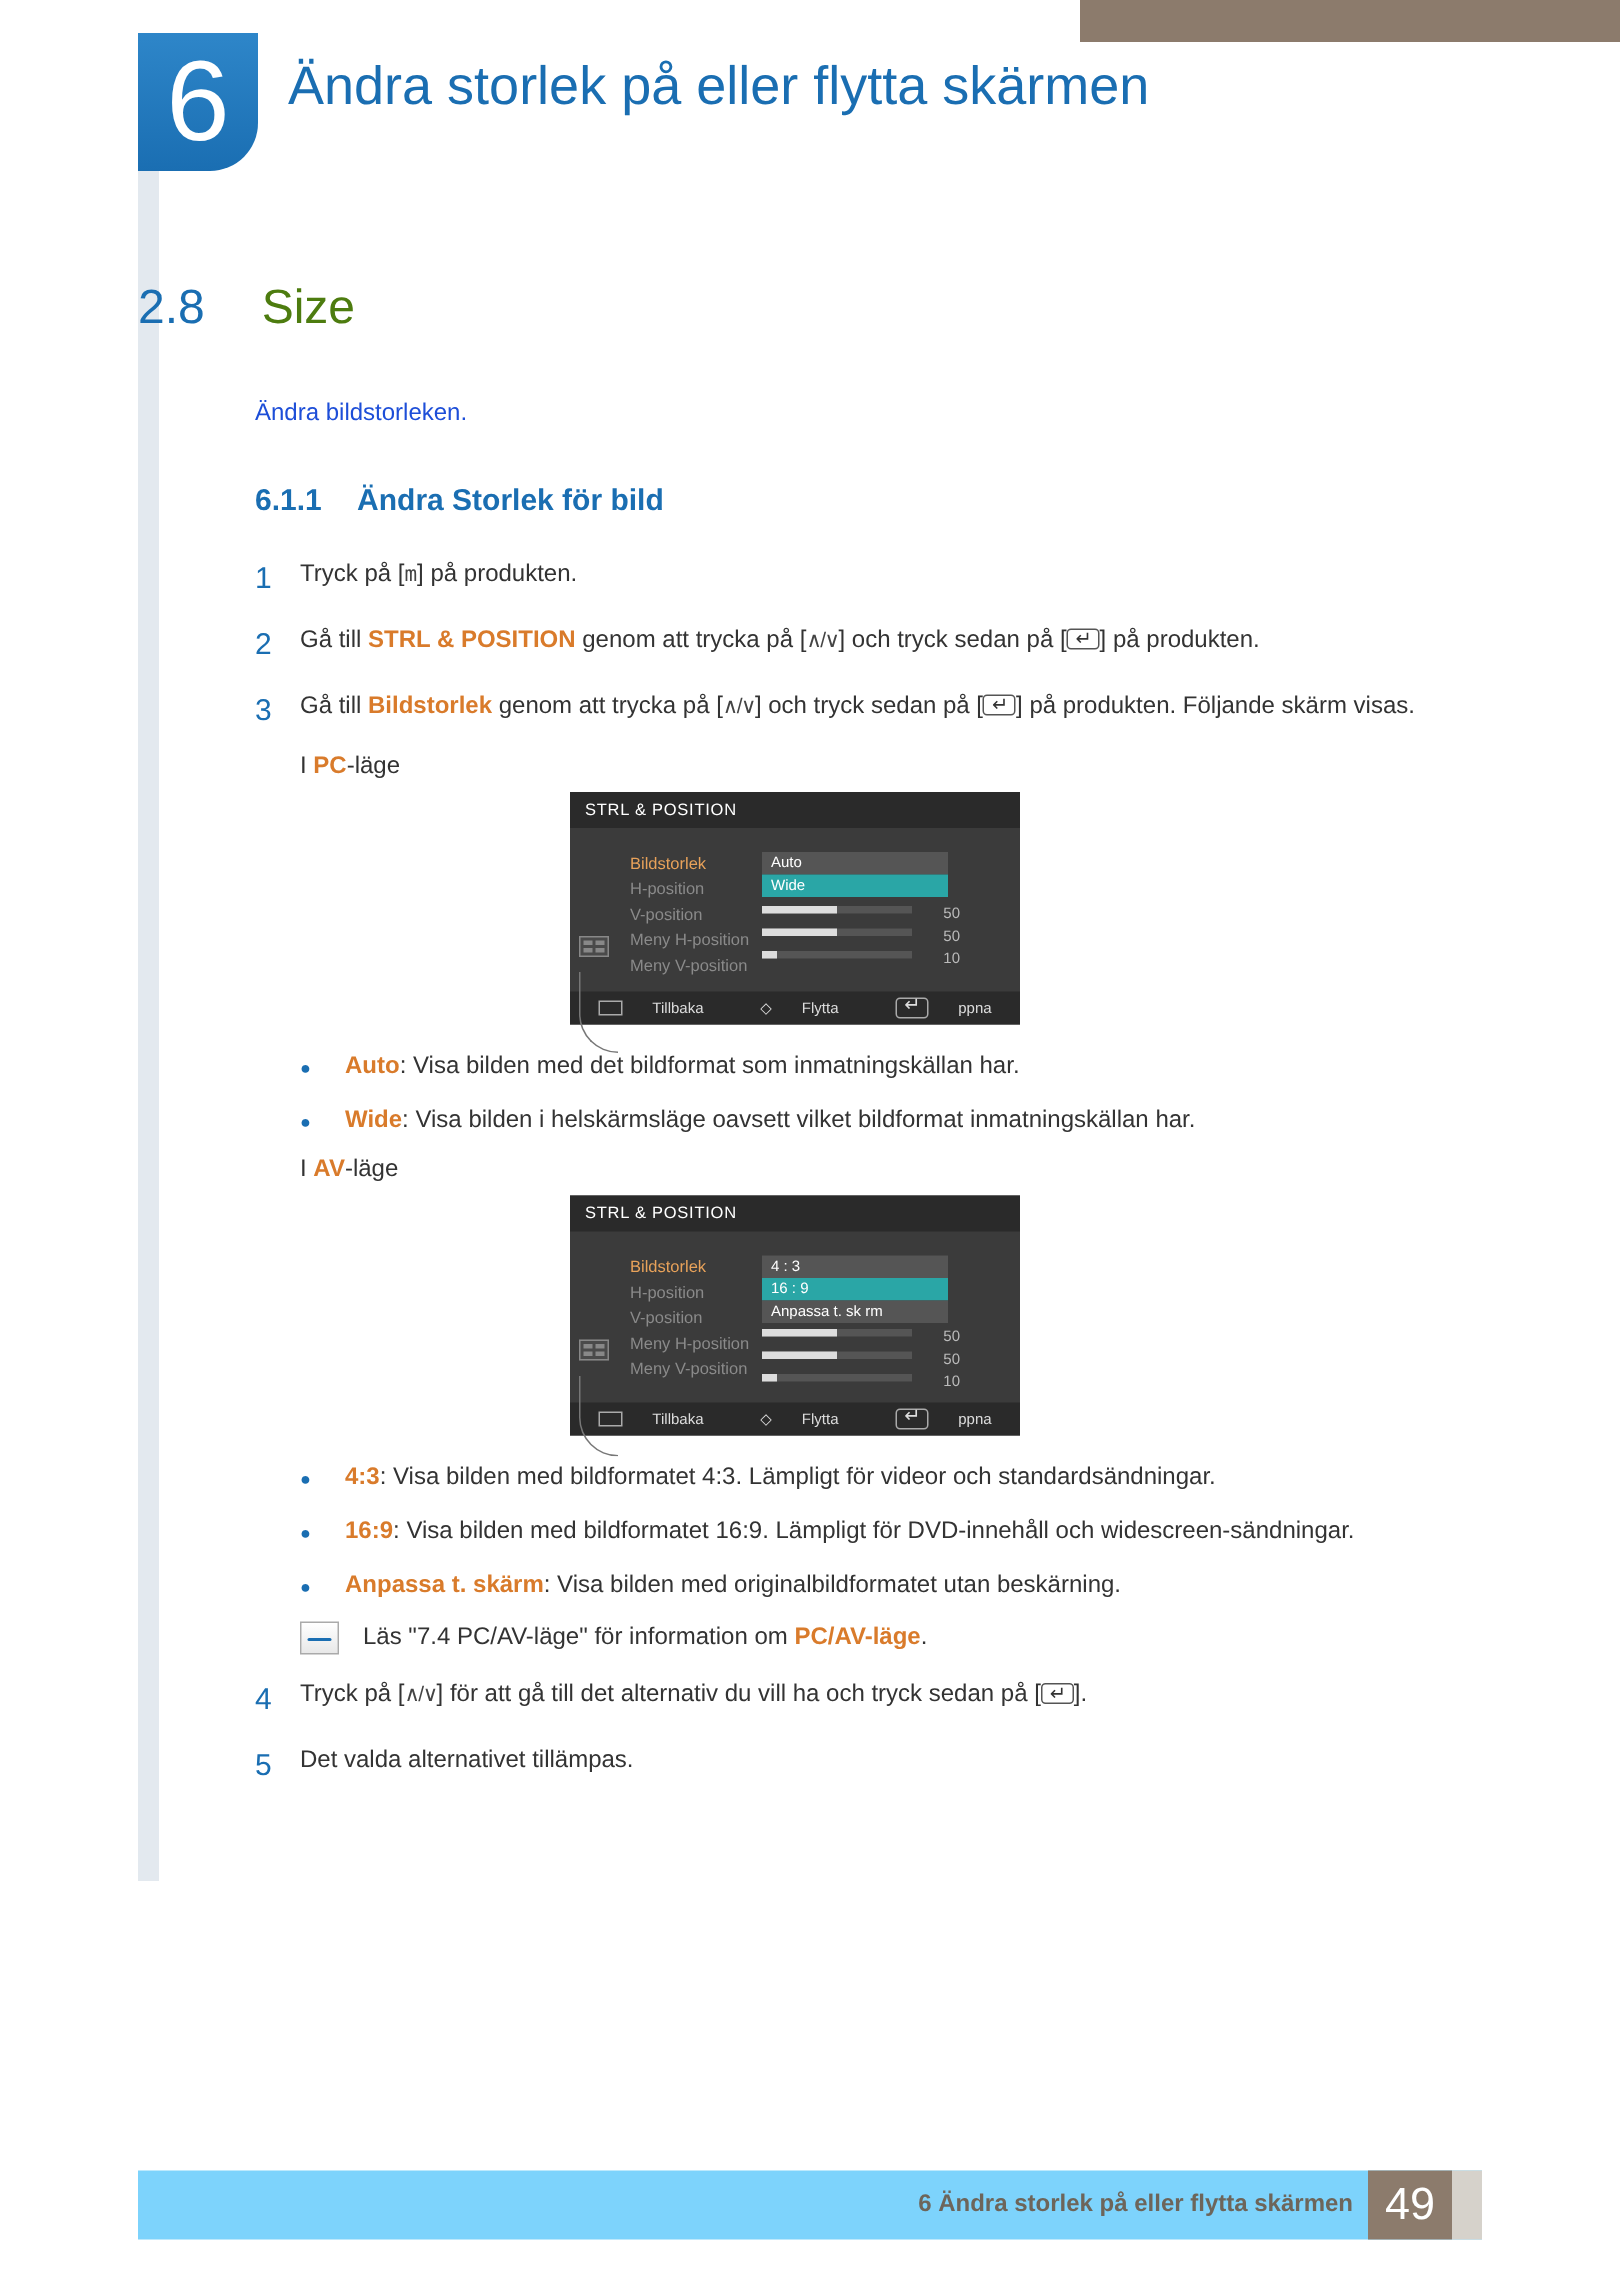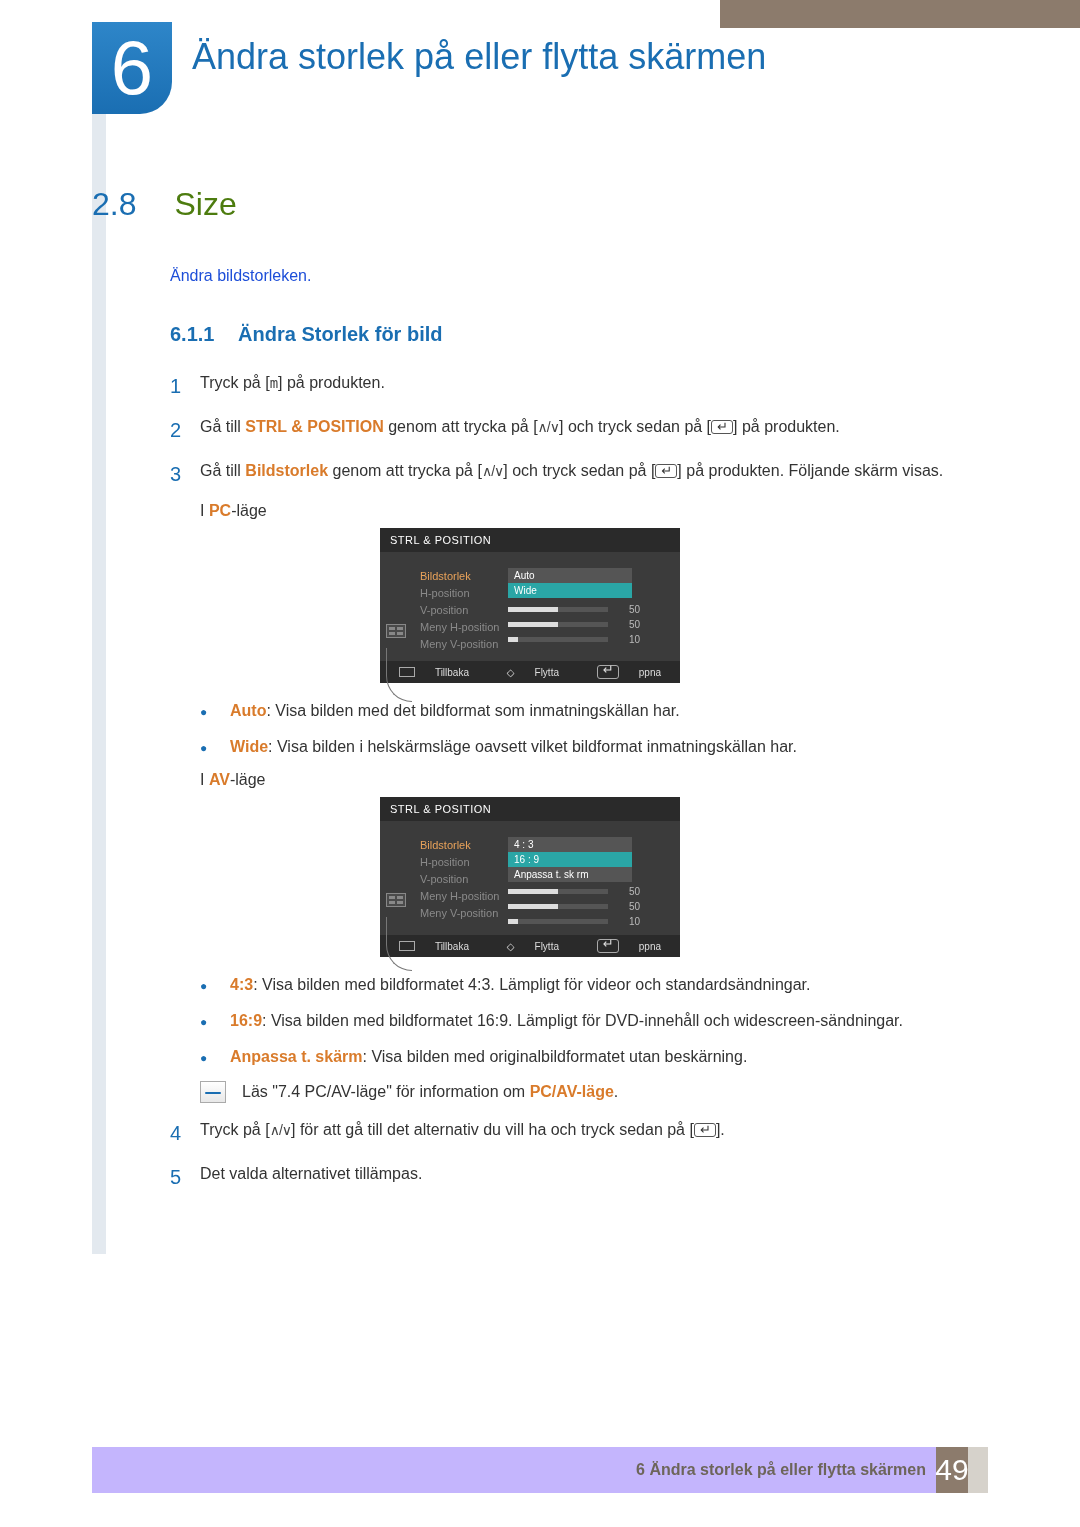--- a/index.html
+++ b/index.html
@@ -207,21 +207,21 @@
     background: #555;
     color: #fff;
     padding: 1px 6px;
     font-size: 10px;
     line-height: 13px;
     margin-bottom:0;
     width: 124px;
   }
   .osd-opt.hi { background: #2aa6a6; }
   .osd-slider-row {
-    display:flex; align-items:center;
+    display:flex; align-items:flex-start;
     margin-top: 4px;
   }
   .osd-slider {
     width: 100px; height:5px;
     background:#555;
     position:relative;
     margin-right:8px;
   }
   .osd-slider-fill {
     position:absolute; left:0; top:0; height:100%;
@@ -241,35 +241,35 @@
     display:inline-block; width:16px; height:10px;
     border:1px solid #aaa;
   }
 
   
   .page-footer {
     position: absolute;
     left: 92px; bottom: 34px;
     right: 92px;
     height: 46px;
-    background: #c4b5fd;
+    background: #7dd3fc;
     display: flex;
     align-items: center;
     justify-content: flex-end;
   }
   .footer-text {
     color: #6d655a;
     font-size: 16px;
     font-weight: bold;
     margin-right: 10px;
   }
   .footer-pagebox {
     background: #8c7b6c;
     height: 100%;
-    width: 32px;
+    width: 56px;
     display: flex;
     align-items: center;
     justify-content: center;
     font-size: 30px;
     color: #fff;
   }
   .footer-stub {
     width: 20px;
     height:100%;
     background:#d6d2cb;

